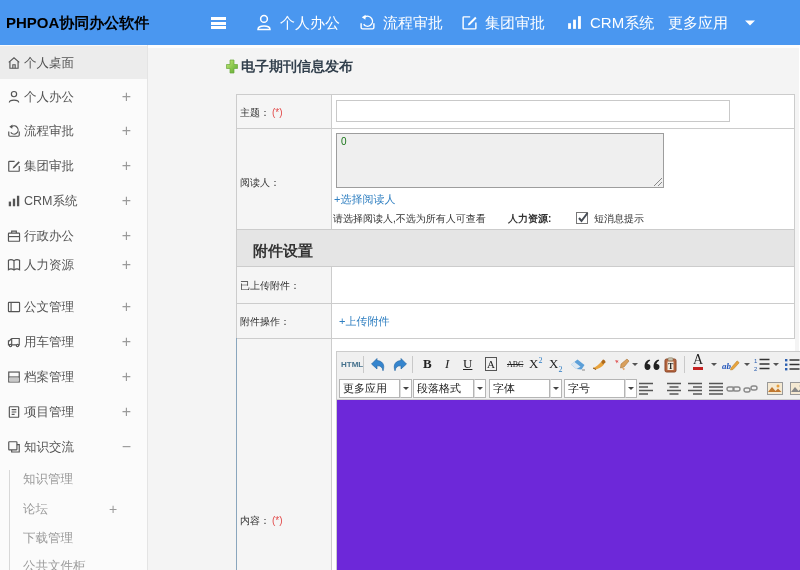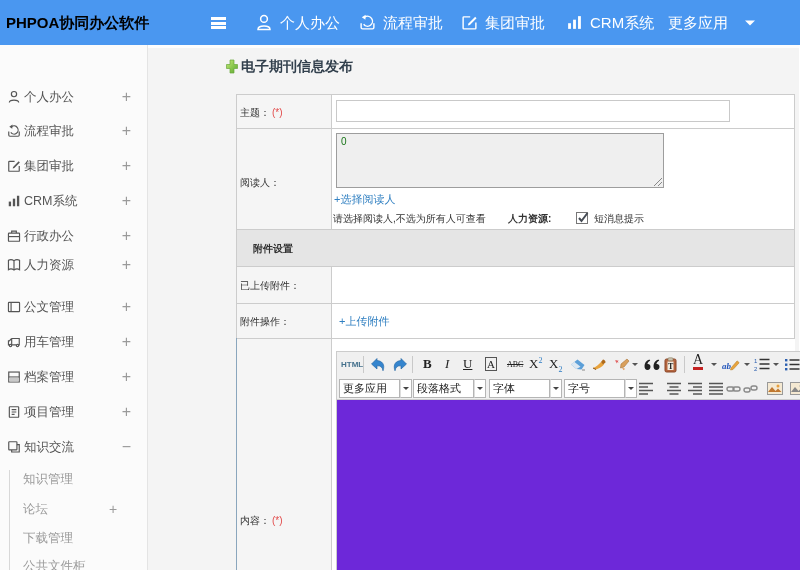--- a/index.html
+++ b/index.html
@@ -79,20 +79,28 @@
           <rect x="17" y="3" width="4" height="18"></rect>
         </svg>CRM系统</span>
     <span class="nav-item" style="left:668px;">更多应用</span>
     <span class="nav-item" style="left:744px;"><svg width="12" height="8" viewBox="0 0 12 8" fill="#fff">
           <path d="M1 1.5l5 5 5-5z"></path>
         </svg></span>
   </div>
 
   <div class="sidebar"></div>
 
+  <div class="s-item active" style="top:46px; height:33px;">
+    <svg width="13" height="13" viewBox="0 0 24 24" fill="none" stroke="#555" stroke-width="2">
+        <path d="M3 11l9-8 9 8"></path>
+        <path d="M5 9.5V21h14V9.5"></path>
+        <path d="M10 21v-6h4v6"></path>
+      </svg>
+    <span class="txt">个人桌面</span>
+    </div>
   <div class="s-item" style="top:80px;">
     <svg width="13" height="13" viewBox="0 0 24 24" fill="none" stroke="#555" stroke-width="2">
         <circle cx="12" cy="7" r="4.5"></circle>
         <path d="M4 21.5c0-5.5 16-5.5 16 0"></path>
       </svg>
     <span class="txt">个人办公</span>
       <span class="pm">+</span>
     </div>
   <div class="s-item" style="top:114px;">
     <svg width="13" height="13" viewBox="0 0 24 24" fill="none" stroke="#555" stroke-width="2">
@@ -224,21 +232,21 @@
     <div style="position:absolute; left:0; top:244px;width:559px; height:1px; background:#ccc;"></div>
 
     <div style="position:absolute; left:0; top:0; width:1px; height:244px; background:#ccc;"></div>
     <div style="position:absolute; left:0; top:244px; width:1px; height:232px; background:#8aa6bd;"></div>
     <div style="position:absolute; left:95px; top:0; width:1px; height:135px; background:#ccc;"></div>
     <div style="position:absolute; left:95px; top:172px; width:1px; height:304px; background:#ccc;"></div>
     <div style="position:absolute; left:558px; top:0; width:1px; height:244px; background:#ccc;"></div>
 
     <div style="position:absolute; left:4px; top:12px; font-size:10px; color:#333;">主题：<span class="red" style="margin-left:2px;">(*)</span></div>
     <div style="position:absolute; left:4px; top:82px; font-size:10px; color:#333;">阅读人：</div>
-    <div style="position:absolute; left:5px; top:148px; font-size:10px; color:#333; font-weight:bold;padding-left:12px;">附件设置</div>
+    <div style="position:absolute; left:5px; top:148px; font-size:15px; color:#333; font-weight:bold;padding-left:12px;">附件设置</div>
     <div style="position:absolute; left:4px; top:185px; font-size:10px; color:#333;">已上传附件：</div>
     <div style="position:absolute; left:4px; top:221px; font-size:10px; color:#333;">附件操作：</div>
     <div style="position:absolute; left:4px; top:420px; font-size:10px; color:#333;">内容：<span class="red" style="margin-left:2px;">(*)</span></div>
 
     <div style="position:absolute; left:100px; top:6px; width:394px; height:22px; background:#fff; border:1px solid #c9c9c9;"></div>
 
     <div style="position:absolute; left:100px; top:39px; width:328px; height:55px; background:#efefef; border:1px solid #9d9d9d; font-size:10px; color:#167416; padding:2px 4px;">0
       <svg style="position:absolute; right:0; bottom:0;" width="11" height="11" viewBox="0 0 11 11">
           <path d="M10 2L2 10M10 6l-4 4" stroke="#888" stroke-width="1"></path>
         </svg>

